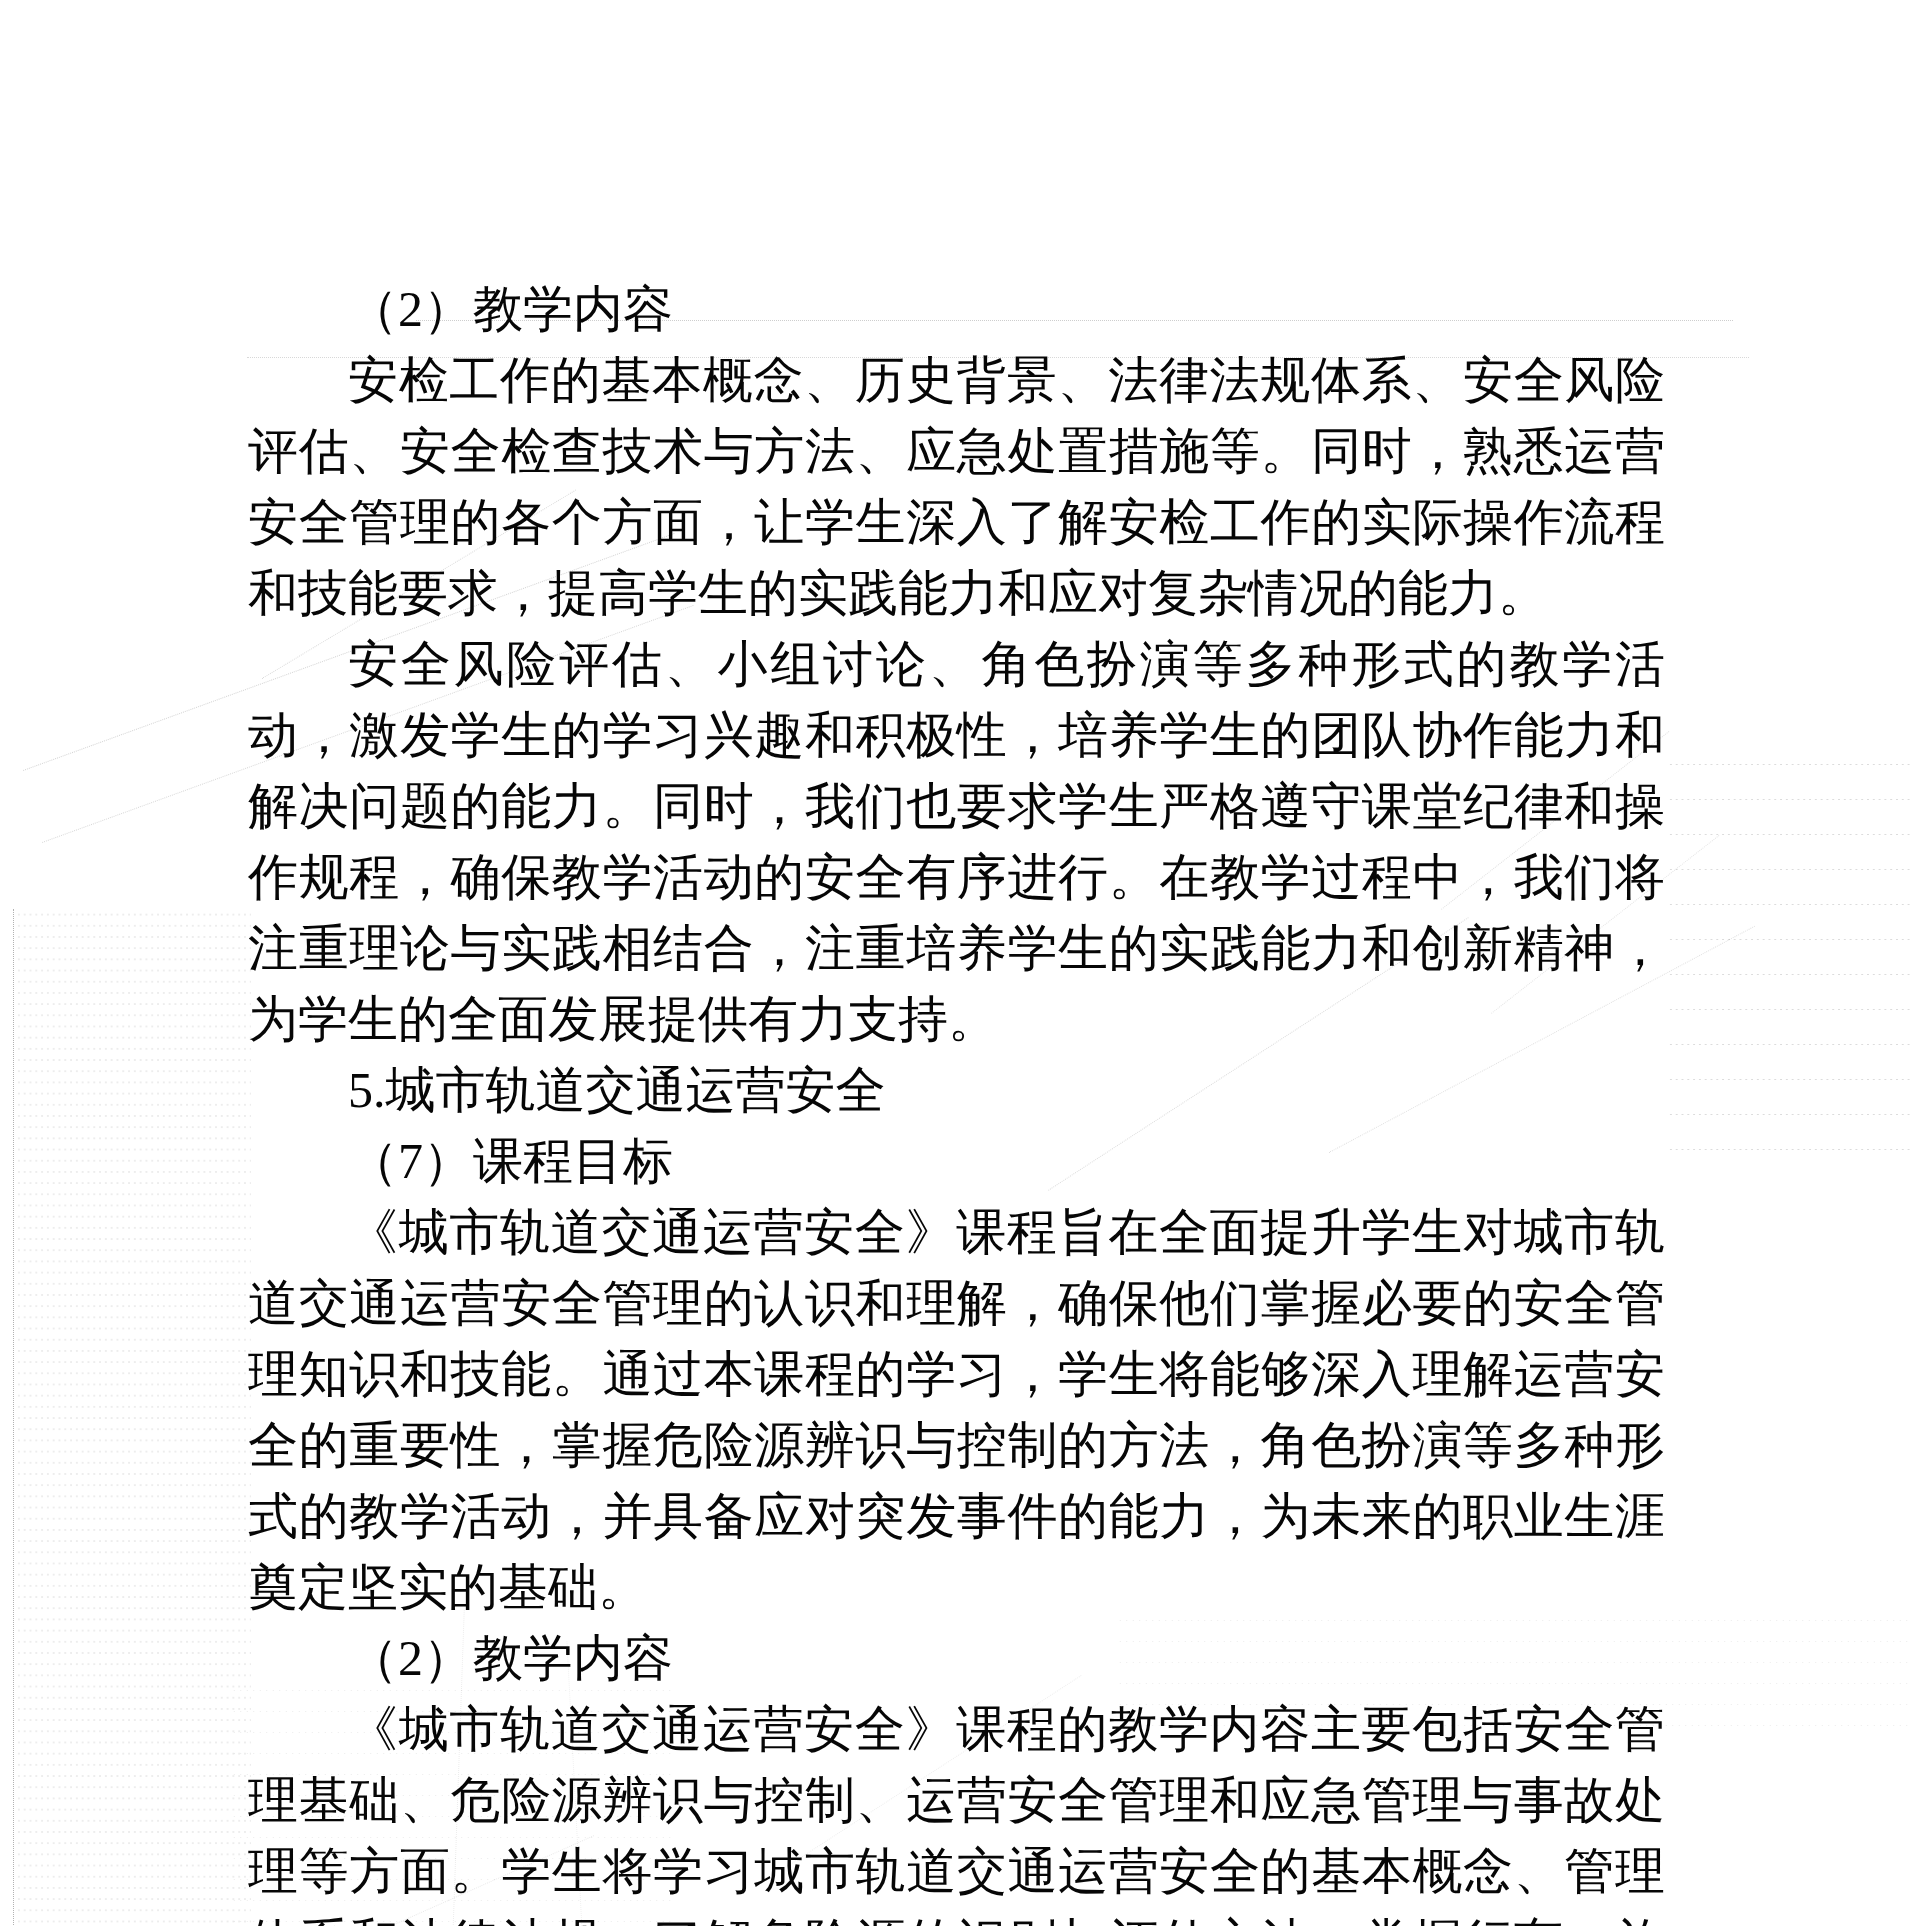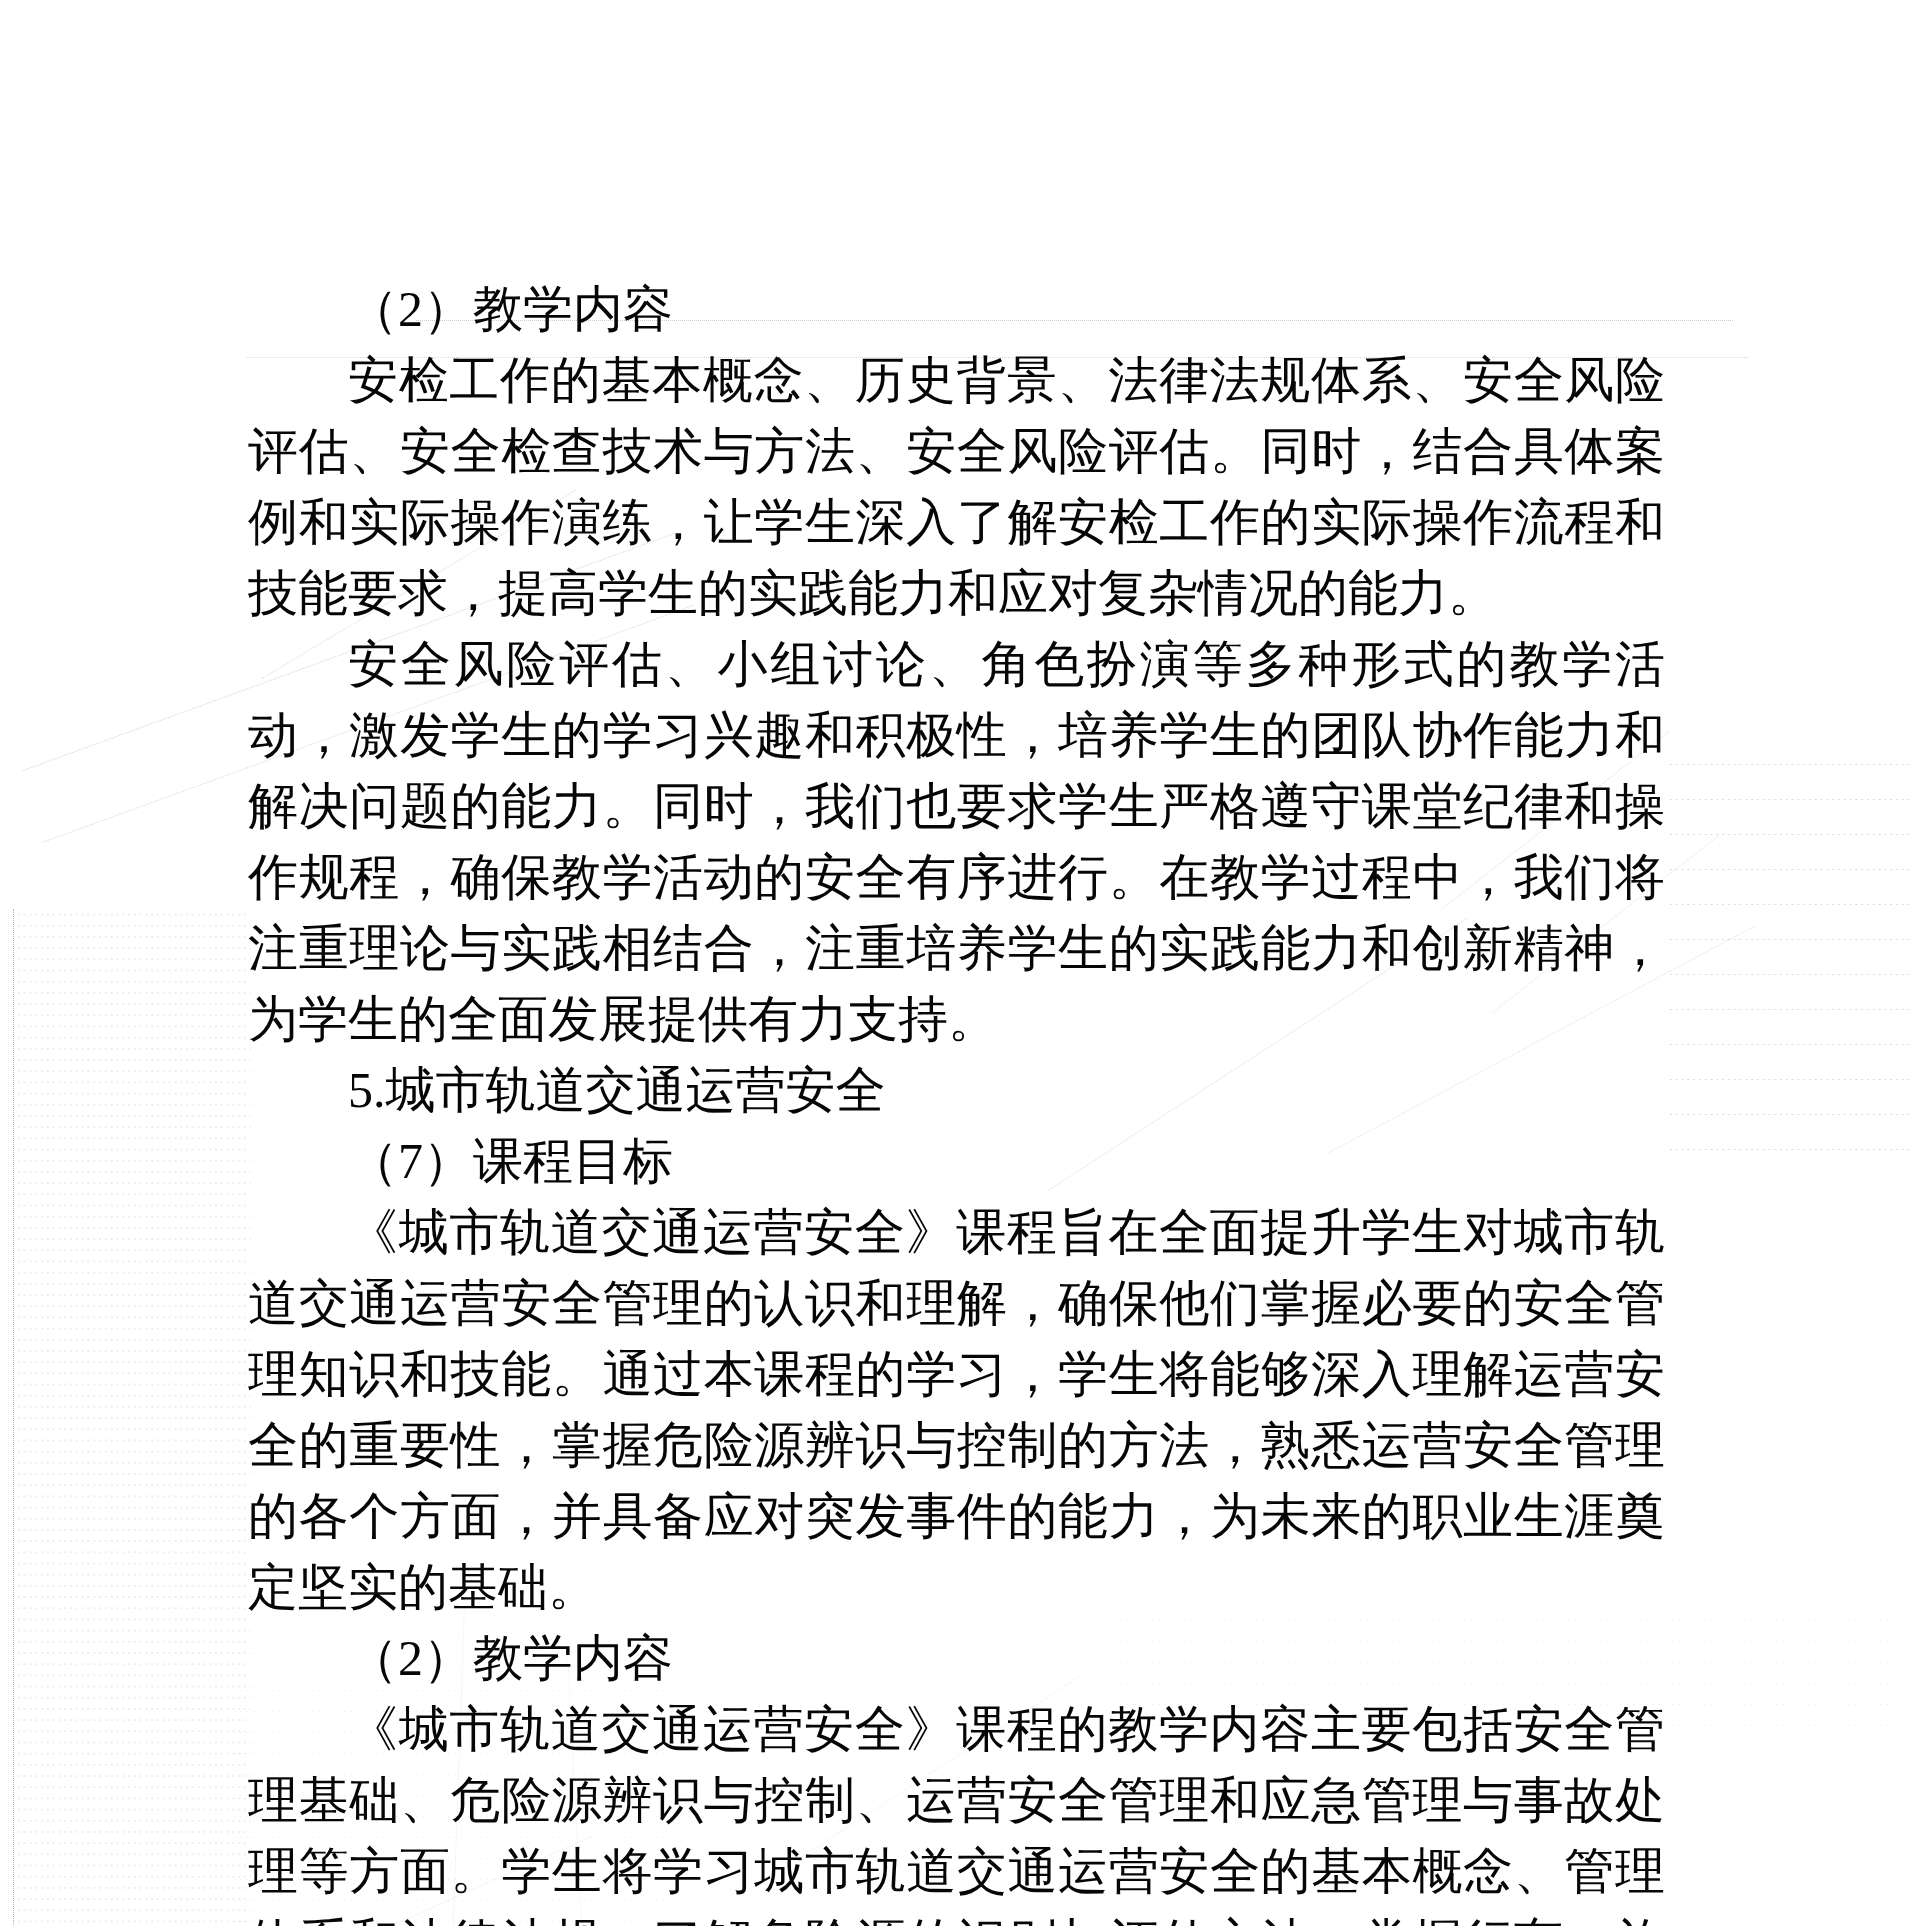--- a/index.html
+++ b/index.html
@@ -64,24 +64,24 @@
   <div class="noise diag" style="left:1441px; top:909px; width:289px; transform:rotate(-38deg); opacity:.35;"></div>
   <div class="noise diag" style="left:1491px; top:1013px; width:289px; transform:rotate(-38deg); opacity:.3;"></div>
 
   <div class="noise diag" style="left:347px; top:1945px; width:270px; transform:rotate(-24deg); opacity:.25;"></div>
   <div class="noise diag" style="left:790px; top:1864px; width:347px; transform:rotate(-33deg); opacity:.2;"></div>
   <div class="noise vline" style="left:455px; top:1610px; height:501px; transform:rotate(2deg); opacity:.25;"></div>
   <div class="noise vline" style="left:578px; top:1641px; height:443px; transform:rotate(-3deg); opacity:.2;"></div>
 
   <main class="text-block">
     <p class="subheading">（2）教学内容</p>
-    <p class="body">安检工作的基本概念、历史背景、法律法规体系、安全风险评估、安全检查技术与方法、安全风险评估。同时，结合具体案例和实际操作演练，让学生深入了解安检工作的实际操作流程和技能要求，提高学生的实践能力和应对复杂情况的能力。</p>
+    <p class="body">安检工作的基本概念、历史背景、法律法规体系、安全风险评估、安全检查技术与方法、应急处置措施等。同时，熟悉运营安全管理的各个方面，让学生深入了解安检工作的实际操作流程和技能要求，提高学生的实践能力和应对复杂情况的能力。</p>
     <p class="body">安全风险评估、小组讨论、角色扮演等多种形式的教学活动，激发学生的学习兴趣和积极性，培养学生的团队协作能力和解决问题的能力。同时，我们也要求学生严格遵守课堂纪律和操作规程，确保教学活动的安全有序进行。在教学过程中，我们将注重理论与实践相结合，注重培养学生的实践能力和创新精神，为学生的全面发展提供有力支持。</p>
     <p class="heading">5.城市轨道交通运营安全</p>
     <p class="subheading">（7）课程目标</p>
-    <p class="body">《城市轨道交通运营安全》课程旨在全面提升学生对城市轨道交通运营安全管理的认识和理解，确保他们掌握必要的安全管理知识和技能。通过本课程的学习，学生将能够深入理解运营安全的重要性，掌握危险源辨识与控制的方法，熟悉运营安全管理的各个方面，并具备应对突发事件的能力，为未来的职业生涯奠定坚实的基础。</p>
+    <p class="body">《城市轨道交通运营安全》课程旨在全面提升学生对城市轨道交通运营安全管理的认识和理解，确保他们掌握必要的安全管理知识和技能。通过本课程的学习，学生将能够深入理解运营安全的重要性，掌握危险源辨识与控制的方法，角色扮演等多种形式的教学活动，并具备应对突发事件的能力，为未来的职业生涯奠定坚实的基础。</p>
     <p class="subheading">（2）教学内容</p>
     <p class="body">《城市轨道交通运营安全》课程的教学内容主要包括安全管理基础、危险源辨识与控制、运营安全管理和应急管理与事故处理等方面。学生将学习城市轨道交通运营安全的基本概念、管理体系和法律法规，了解危险源的识别与评估方法，掌握行车、施工、设备、消防等各个环节的安全管理措施，并学习应急预案的编制、演练和评估，以及事故处理的方法和技巧。</p>
 
   </main>
 
 </div>
 
 
 </body></html>

